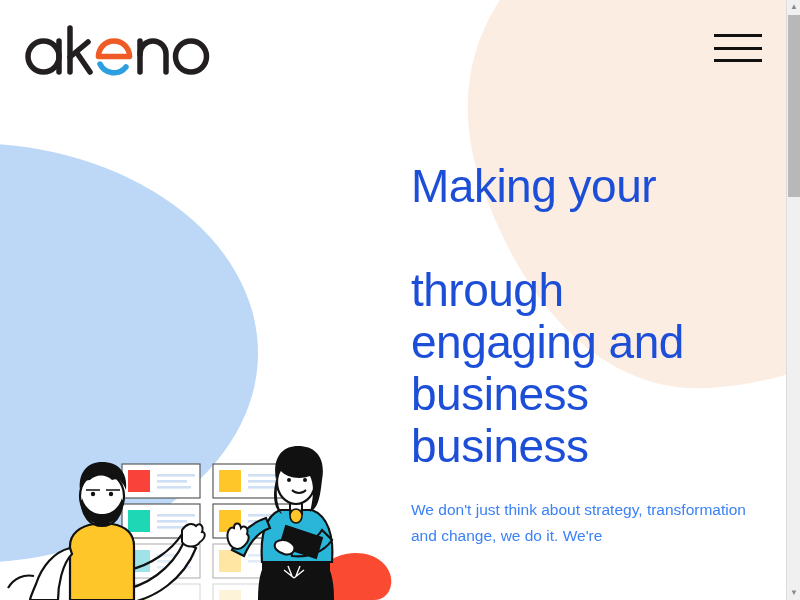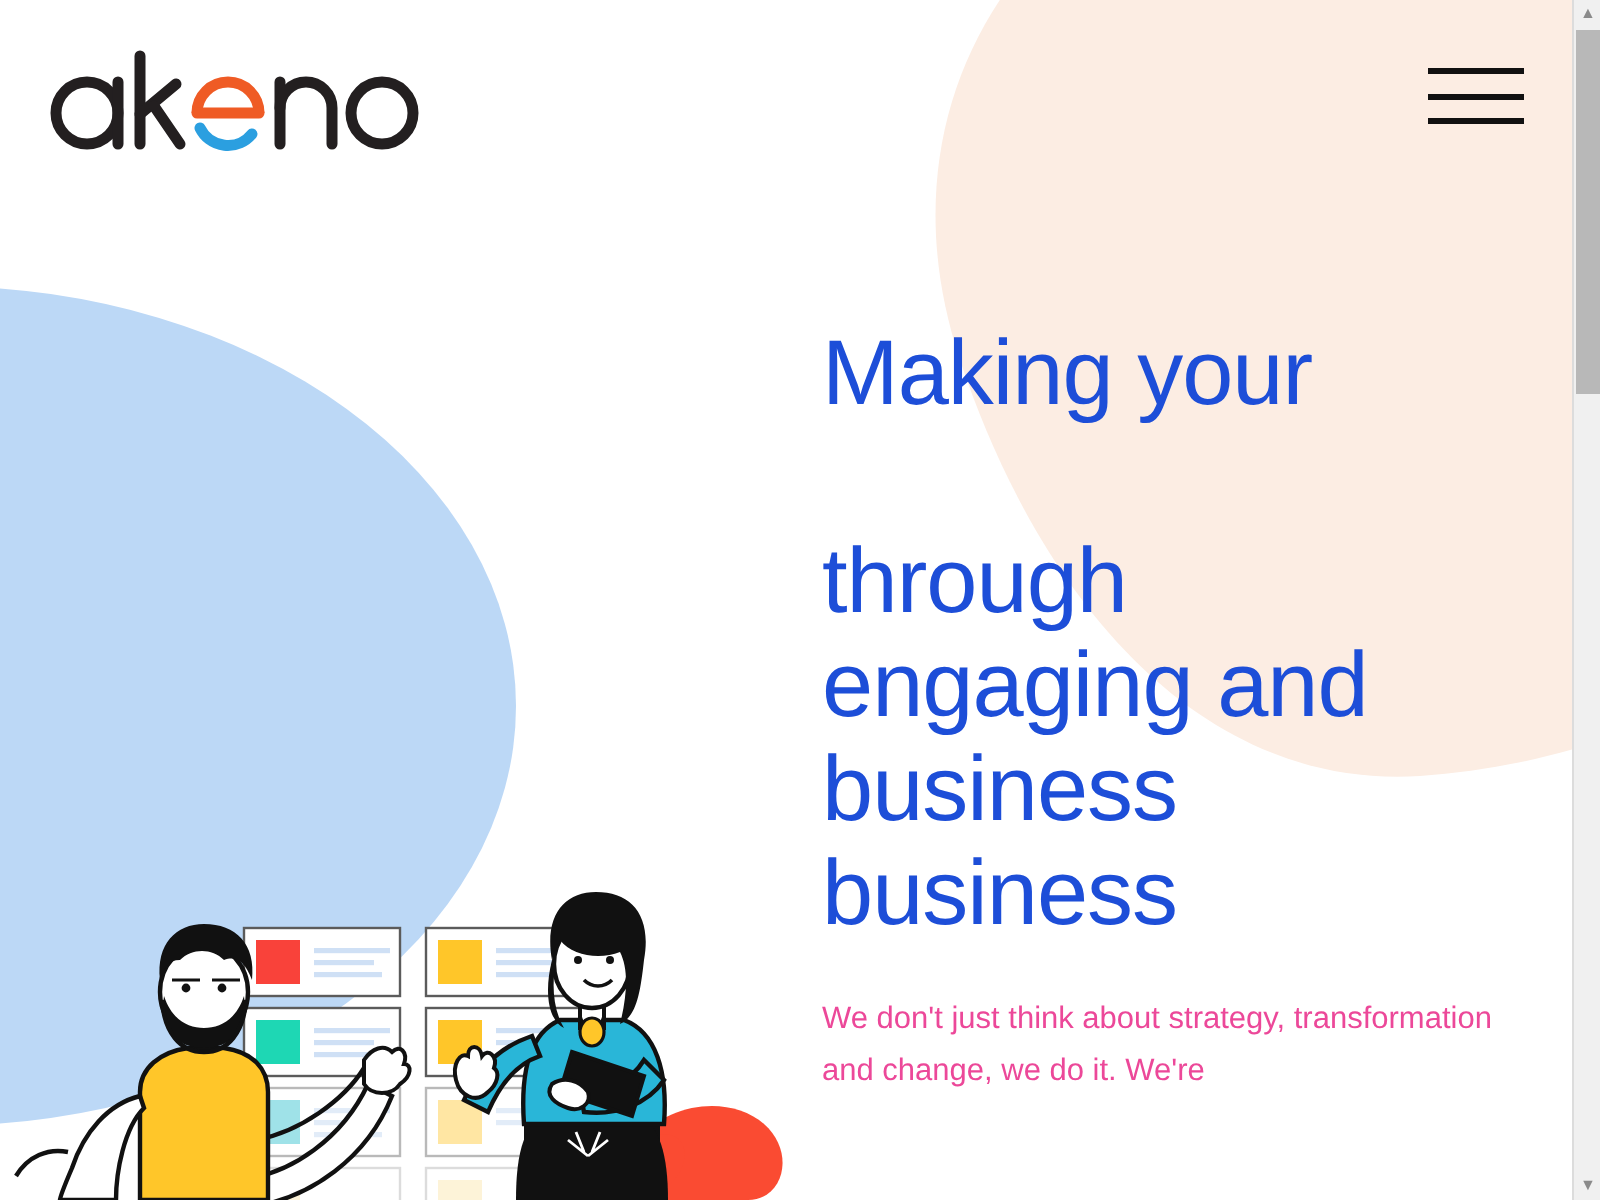--- a/index.html
+++ b/index.html
@@ -81,21 +81,21 @@
     line-height: 52px;
     letter-spacing: -0.5px;
     color: #1d4ed8;
     font-weight: 400;
   }
   #hero-heading .strong { font-weight: 400; }
   #hero-paragraph {
     margin-top: 25px;
     font-size: 15.5px;
     line-height: 26px;
-    color: #ec4899;
+    color: #3b82f6;
     font-weight: 400;
   }
 
   
   #hero-illustration {
     position: absolute;
     left: 0px; top: 400px;
     width: 420px; height: 200px;
     z-index: 4;
   }

